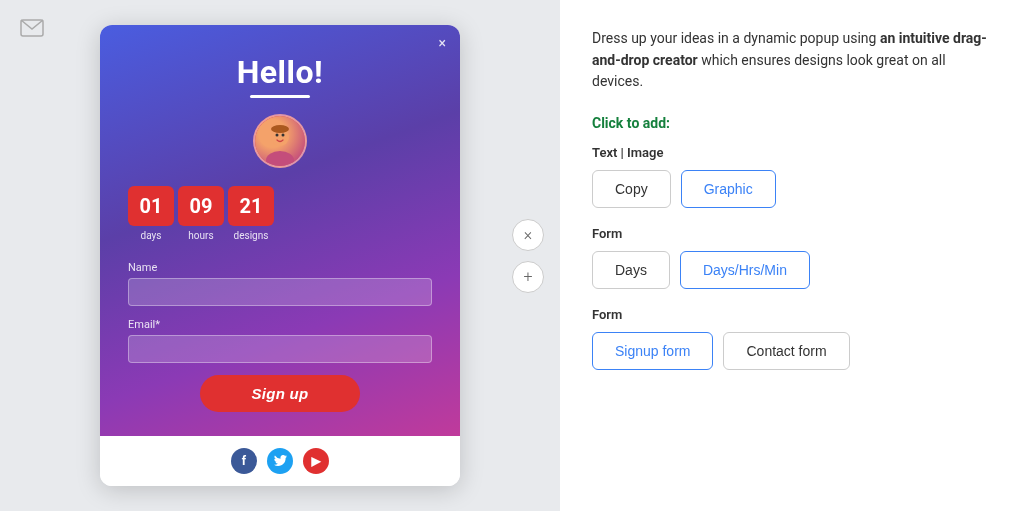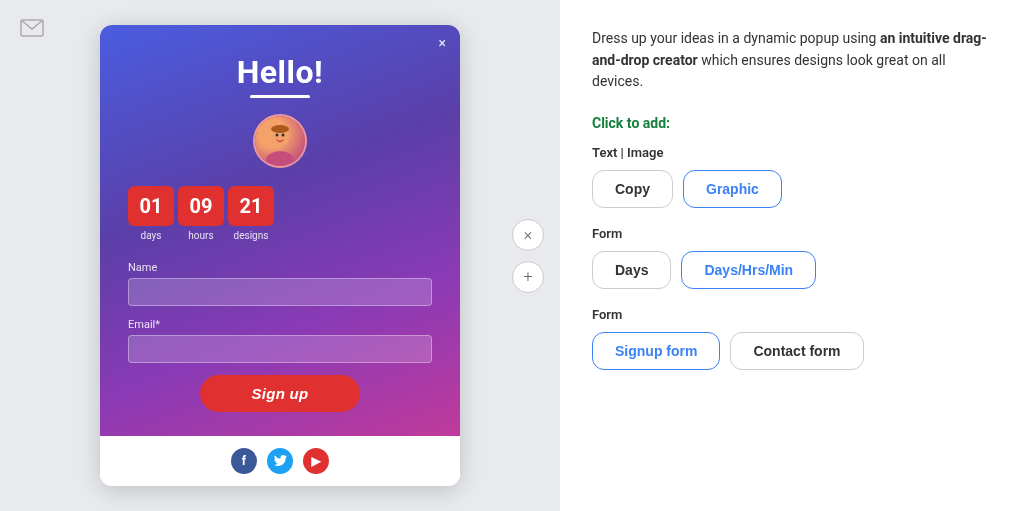--- a/index.html
+++ b/index.html
@@ -256,26 +256,26 @@
 
     .btn-row {
       display: flex;
       gap: 10px;
       margin-bottom: 18px;
     }
 
     .option-btn {
       border: 1.5px solid #ccc;
       background: white;
-      border-radius: 12px;
+      border-radius: 6px;
       padding: 10px 22px;
       font-size: 14px;
       color: #333;
       cursor: pointer;
-      font-weight: 700;
+      font-weight: 400;
       transition: border-color 0.15s;
     }
 
     .option-btn.active {
       border-color: #3b82f6;
       color: #3b82f6;
     }
 
     .section-group {
       margin-bottom: 16px;

